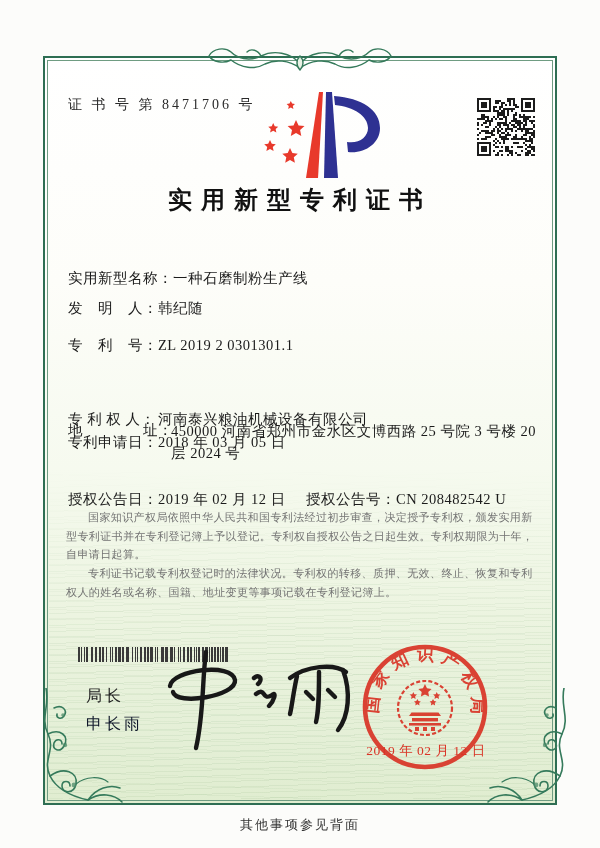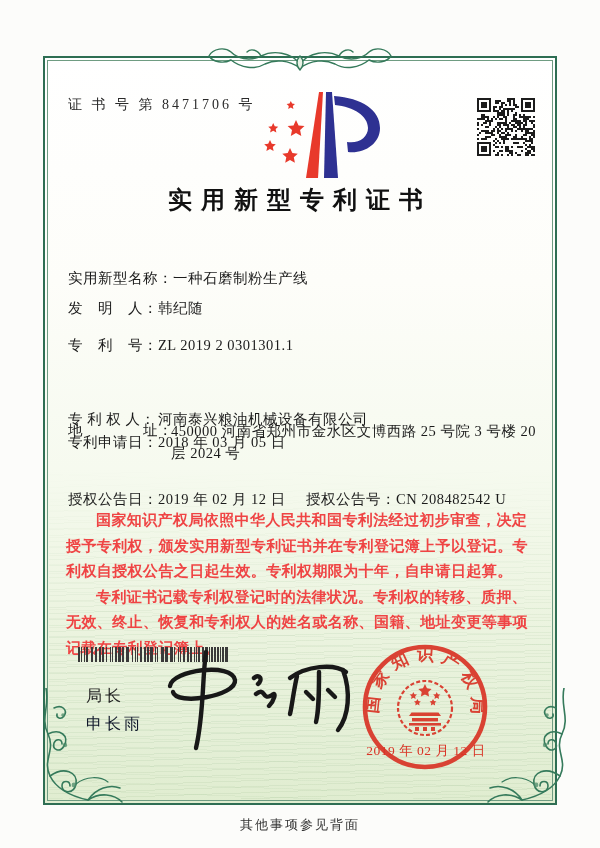--- a/index.html
+++ b/index.html
@@ -37,22 +37,22 @@
   .field-value{white-space:pre-wrap;}
   .row-name{top:268px;}
   .row-inventor{top:298px;}
   .row-patno{top:335px;}
   .row-filing{top:392px;margin-top:40px;}
   .row-patentee{top:409px;}
   .row-address{top:420px;width:478px;display:flex;}
   .row-address .field-value{display:inline-block;width:382px;vertical-align:top;line-height:1.55;}
   .row-grant{top:489px;width:478px;}
   .grant-no-pair{position:absolute;left:238px;top:0;white-space:nowrap;}
-  .legal{left:66px;top:508px;width:474px;font-size:15px;line-height:1.7;color:#ef4444;
-         letter-spacing:0.4px;font-weight:bold;}
+  .legal{left:66px;top:508px;width:474px;font-size:11px;line-height:1.7;color:#737373;
+         letter-spacing:0.4px;}
   .legal p{margin:0;text-indent:2em;}
   .barcode{left:78px;top:647px;width:152px;height:15px;}
   .officer-title{left:86px;top:686px;font-size:16px;letter-spacing:3px;color:#222;}
   .officer-name{left:86px;top:714px;font-size:16px;letter-spacing:3px;color:#0f172a;}
   .signature{left:142px;top:648px;}
   .seal{left:360px;top:642px;}
   .seal-date{left:362px;top:742px;width:128px;text-align:center;font-size:13.5px;
              color:#d93426;letter-spacing:0.5px;white-space:nowrap;}
   .page-num{left:0;right:0;top:784px;text-align:center;font-size:12.5px;color:#2a2a2a;letter-spacing:1px;}
   .back-note{left:0;right:0;top:816px;text-align:center;font-size:13px;color:#333;letter-spacing:2px;}

